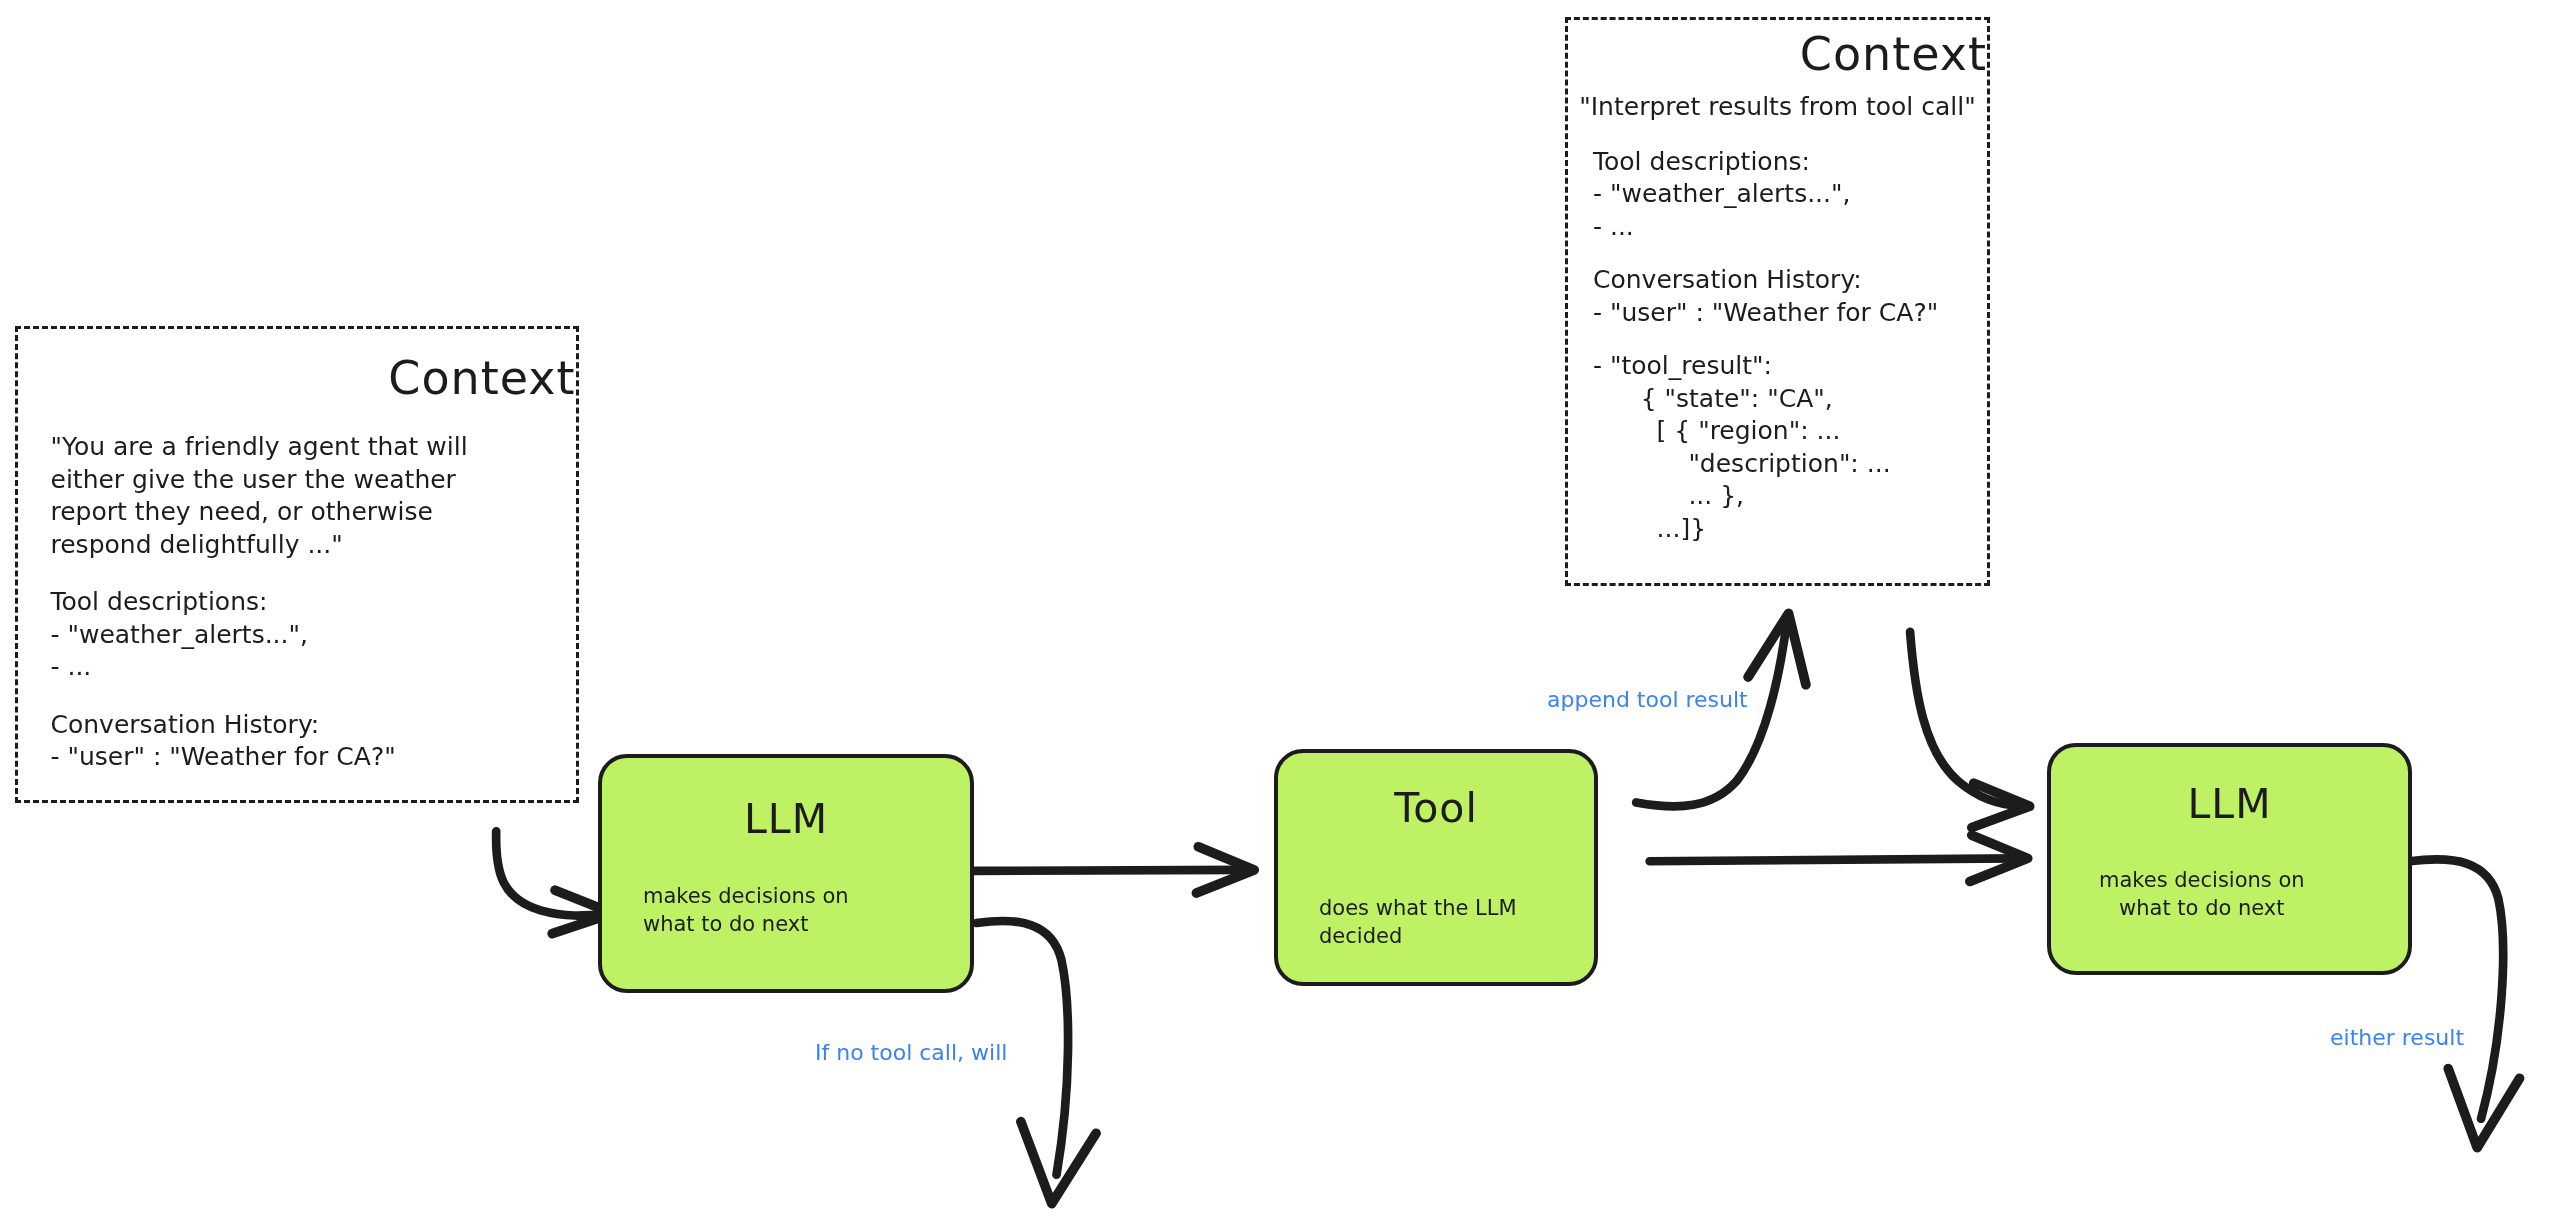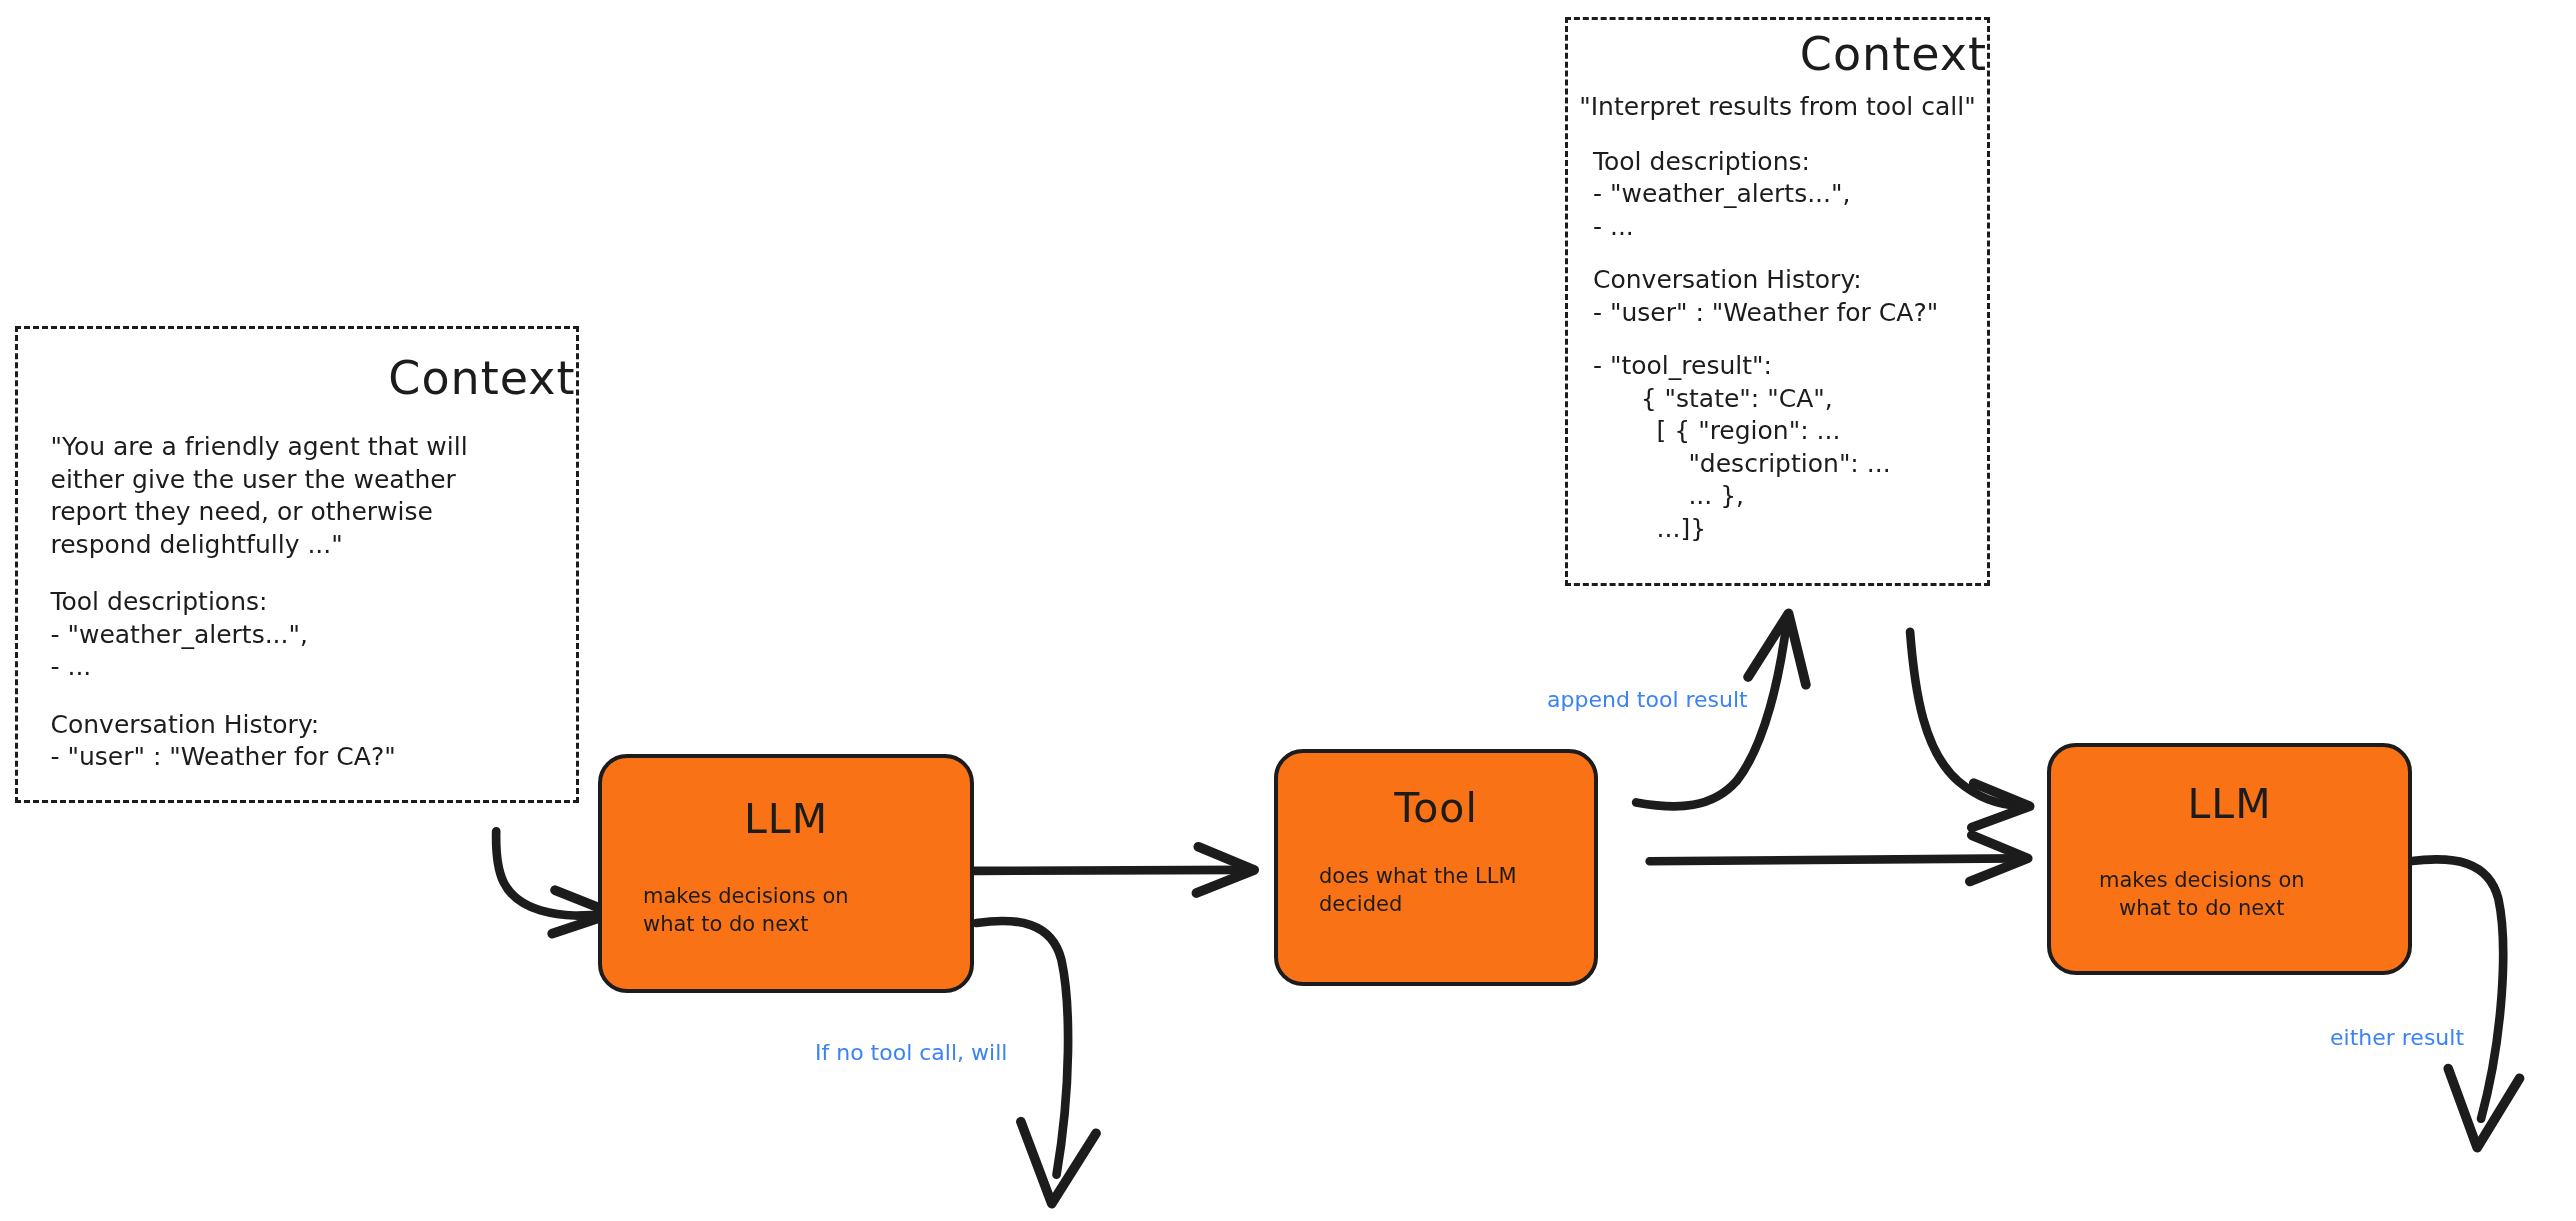--- a/index.html
+++ b/index.html
@@ -78,21 +78,21 @@
     width: 386px;
   }
   #ctx-right .ctx-para { margin-bottom: 21px; }
 
   
   .node {
     position: absolute;
     box-sizing: border-box;
     border: 4.8px solid #1c1c1c;
     border-radius: 29px;
-    background: #f97316;
+    background: #bef264;
     display: flex;
     flex-direction: column;
     align-items: center;
   }
   .node-title {
     font-size: 41px;
     line-height: 1;
     margin: 0;
     letter-spacing: 1px;
   }
@@ -102,21 +102,21 @@
     margin: 0;
     text-align: left;
     white-space: pre-line;
   }
   #node-llm-1 { left: 598px; top: 754px; width: 376px; height: 239px; }
   #node-llm-1 .node-title { margin-top: 41px; }
   #node-llm-1 .node-sub { margin-top: 42px; align-self: flex-start; margin-left: 41px; }
 
   #node-tool   { left: 1274px; top: 749px; width: 324px; height: 237px; }
   #node-tool .node-title { margin-top: 35px; }
-  #node-tool .node-sub { margin-top: 33px; align-self: flex-start; margin-left: 41px; }
+  #node-tool .node-sub { margin-top: 65px; align-self: flex-start; margin-left: 41px; }
 
   #node-llm-2 { left: 2047px; top: 743px; width: 365px; height: 232px; }
   #node-llm-2 .node-title { margin-top: 37px; }
   #node-llm-2 .node-sub { margin-top: 41px; align-self: flex-start; margin-left: 48px; text-align: center; }
 
   
   .edge-label {
     position: absolute;
     font-size: 22px;
     line-height: 1.2;

